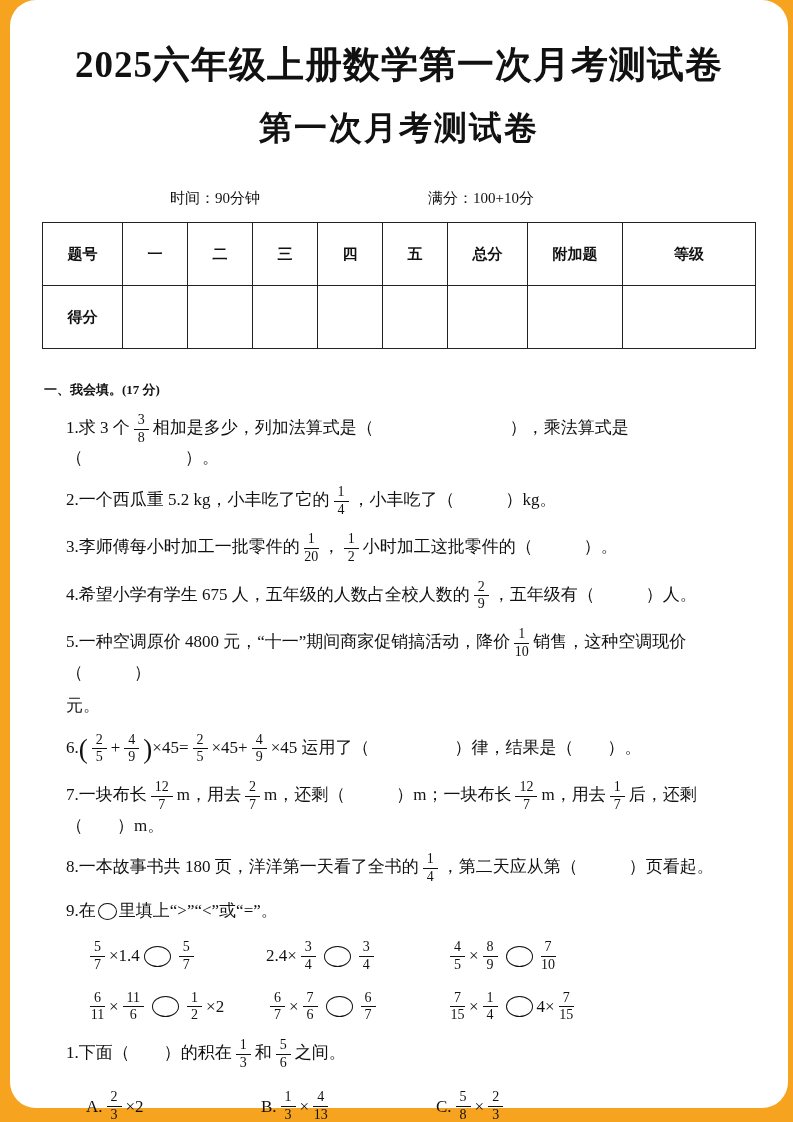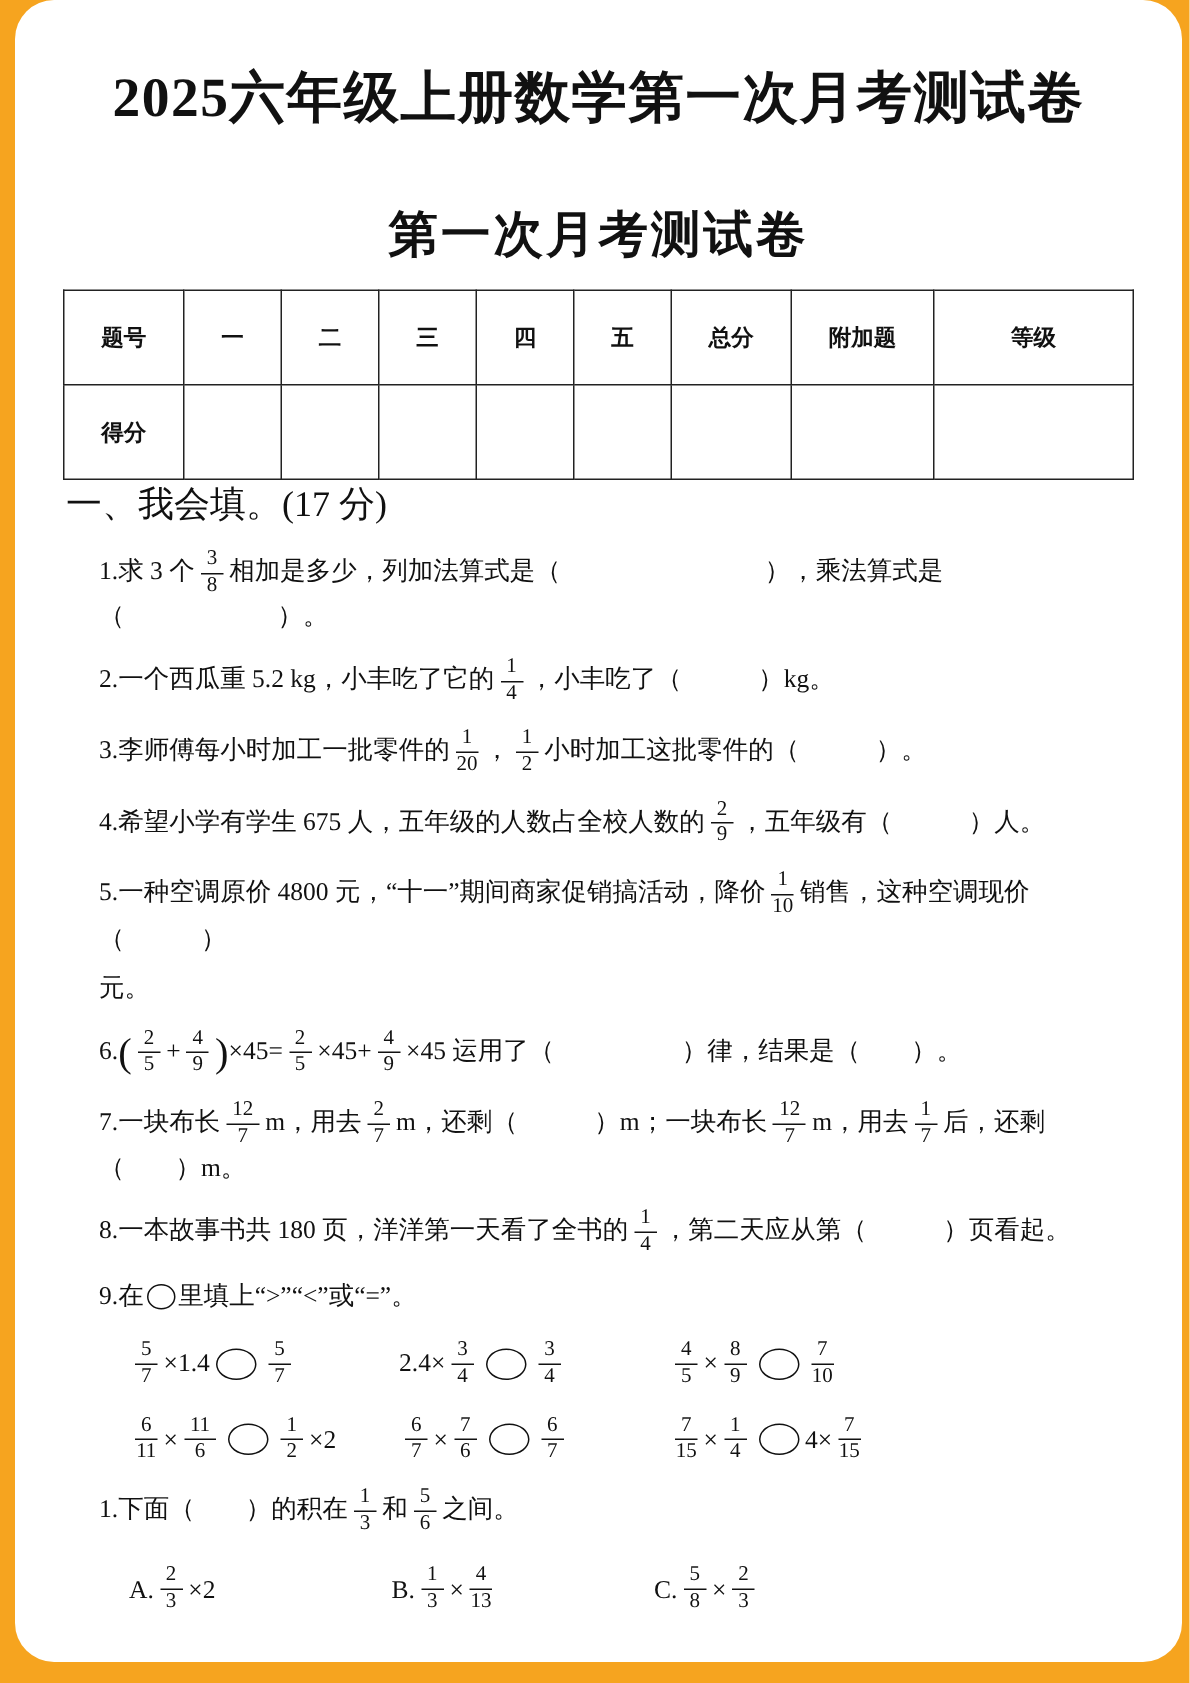--- a/index.html
+++ b/index.html
@@ -14,38 +14,38 @@
     position:absolute;left:10px;top:0;width:778px;height:1108px;
     background:#ffffff;border-radius:26px;
     box-sizing:border-box;padding:34px 32px 0 32px;
   }
   .title{
     font-size:37px;font-weight:bold;text-align:center;
     letter-spacing:1px;margin:6px 0 0 0;
   }
   .subtitle{
     font-size:33px;font-weight:bold;text-align:center;
-    letter-spacing:2px;margin:44px 0 0 0;
+    letter-spacing:2px;margin:16px 0 0 0;
   }
   .info-row{
     display:flex;margin:38px 0 0 128px;font-size:15px;
   }
   .info-row .gap{width:168px;}
   table.score{
     width:100%;border-collapse:collapse;margin-top:14px;
     font-size:15px;table-layout:fixed;
   }
   table.score th,table.score td{
     border:1.3px solid #222;height:26px;text-align:center;
     padding:18px;font-weight:bold;
   }
   table.score td.blank{font-weight:normal;}
   table.score td.rowlab{font-weight:bold;}
   .sec-heading{
-    font-size:24px;font-weight:normal;margin:0 0 0 2px;
+    font-size:13px;font-weight:bold;margin:32px 0 0 2px;
   }
   .q{
     margin:13px 0 0 24px;font-size:17px;line-height:1.45;
   }
   .q.tall{margin-top:9px;}
   .frac{
     display:inline-flex;flex-direction:column;vertical-align:middle;
     text-align:center;margin:1px 4px;line-height:1.05;font-size:14px;
   }
   .frac .fn{display:block;padding:0 4px 1px;border-bottom:1.3px solid #111;}
@@ -62,20 +62,25 @@
   .opt-item{min-width:175px;display:inline-flex;align-items:center;}
 </style>
 </head>
 <body>
 
 <div class="paper">
 
   <div class="title">2025六年级上册数学第一次月考测试卷</div>
   <div class="subtitle">第一次月考测试卷</div>
 
+  <div class="info-row">
+    <span>时间：90分钟</span>
+    <span class="gap"></span>
+    <span>满分：100+10分</span>
+  </div>
 
   <table class="score">
     <colgroup>
       <col style="width:80px">
         <col style="width:65px">
         <col style="width:65px">
       <col style="width:65px">
         <col style="width:65px">
         <col style="width:65px">
       <col style="width:80px">

